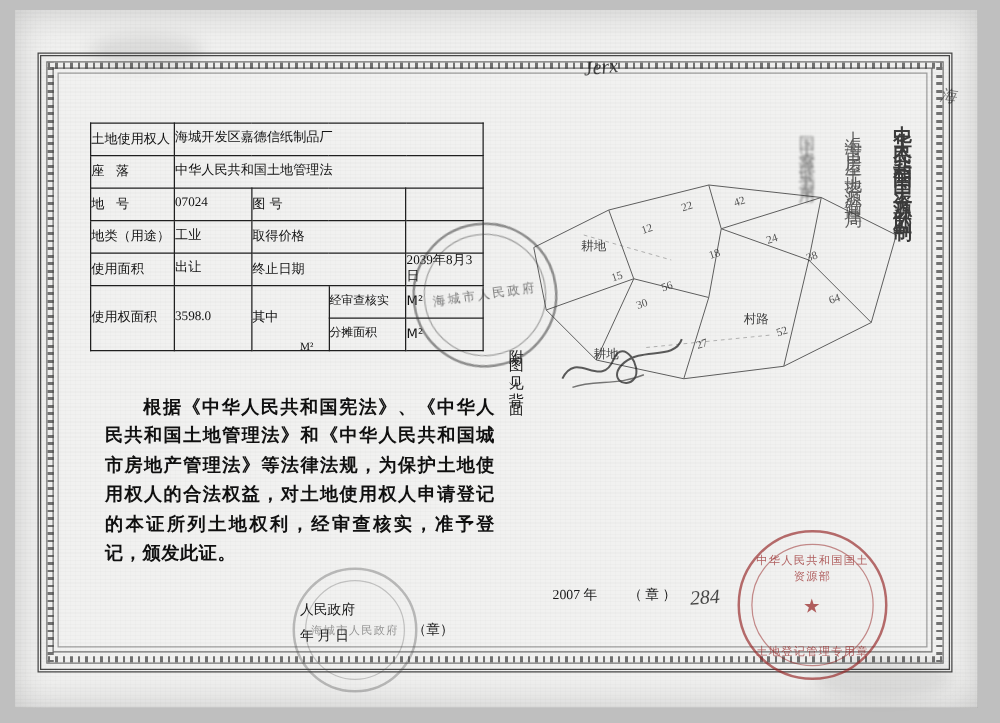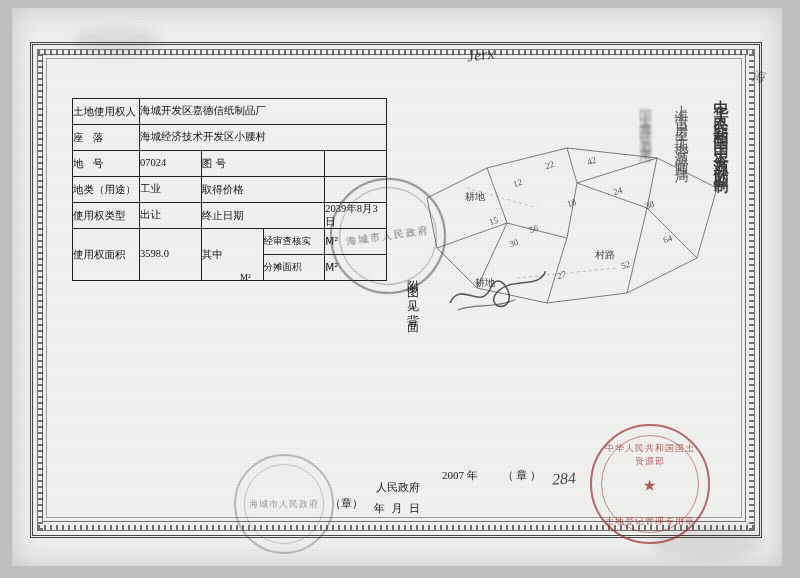--- a/index.html
+++ b/index.html
@@ -187,22 +187,22 @@
   #seal-gov{
     left:222px;top:446px;width:96px;height:96px;
     font-size:9px;letter-spacing:1px;
     border-color:rgba(70,70,70,.6);
     opacity:.55;filter:blur(.4px);
   }
 
   
   #signblock{
     position:absolute;left:228px;top:470px;width:180px;
-    font-family:Liberation Mono, monospace;
-    font-size:11px;color:#1a1a1a;text-align:right;line-height:1.9;
+    font-family:Liberation Sans, sans-serif;
+    font-size:11px;color:#1a1a1a;text-align:left;line-height:1.9;
   }
   #datebox{
     position:absolute;left:430px;top:460px;width:180px;
     font-family:"Liberation Serif",serif;
     font-size:11px;color:#1a1a1a;
   }
   .scrawl{
     position:absolute;
     font-family:"Liberation Serif",serif;
     color:#1d1d1d;
@@ -230,56 +230,59 @@
 
 
   <table id="tbl">
     <tbody>
         <tr>
       <td class="lab lab2">土地使用权人</td>
       <td class="val" colspan="4">海城开发区嘉德信纸制品厂</td>
     </tr>
     <tr>
       <td class="lab">座    落</td>
-      <td class="val blue" colspan="4">海城经济技术开发区小腰村</td>
+      <td class="val blue" colspan="4">中华人民共和国土地管理法</td>
     </tr>
     <tr>
       <td class="lab">地    号</td>
       <td class="val">07024</td>
       <td class="lab lab2" colspan="2">图    号</td>
       <td class="val"></td>
     </tr>
     <tr>
       <td class="lab lab2">地类（用途）</td>
       <td class="val">工业</td>
       <td class="lab lab2" colspan="2">取得价格</td>
       <td class="val"></td>
     </tr>
     <tr>
-      <td class="lab lab2">使用权类型</td>
+      <td class="lab lab2">使用面积</td>
       <td class="val hand">出让</td>
       <td class="lab lab2" colspan="2">终止日期</td>
       <td class="val hand">2039年8月3日</td>
     </tr>
     <tr>
       <td class="lab lab2" rowspan="2">使用权面积</td>
       <td class="val" rowspan="2">3598.0</td>
       <td class="midlab" rowspan="2">其中</td>
       <td class="lab2 subrow" style="font-size:9.5px;">经审查核实</td>
       <td class="unit">M²</td>
     </tr>
     <tr>
       <td class="lab2 subrow" style="font-size:9.5px;">分摊面积</td>
       <td class="unit">M²</td>
     </tr>
   </tbody>
     </table>
 
   <div style="position:absolute;left:228px;top:264px;font-family:'Liberation Serif',serif;font-size:9px;color:#111;">M²</div>
 
+  <div id="para">
+    <span class="indent"></span><span>根据《中华人民共和国宪法》、《中华人民共和国土地管理法》和《中华人民共和国城市房地产管理法》等法律法规，为保护土地使用权人的合法权益，对土地使用权人申请登记的本证所列土地权利，经审查核实，准予登记，颁发此证。</span>
+  </div>
 
   <div id="vlabel">附图（见）背面</div>
 
   <div class="vcol" id="vcol-a">中华人民共和国国土资源部监制</div>
   <div class="vcol" id="vcol-b">上海市房屋土地资源管理局</div>
   <div class="vcol" id="vcol-c">国土资源证书专用</div>
 
   <div id="map">
     <svg width="320" height="200" viewBox="0 0 320 200">
       <g stroke="#3a3a3a" stroke-width="0.8" fill="none" opacity="0.8">

